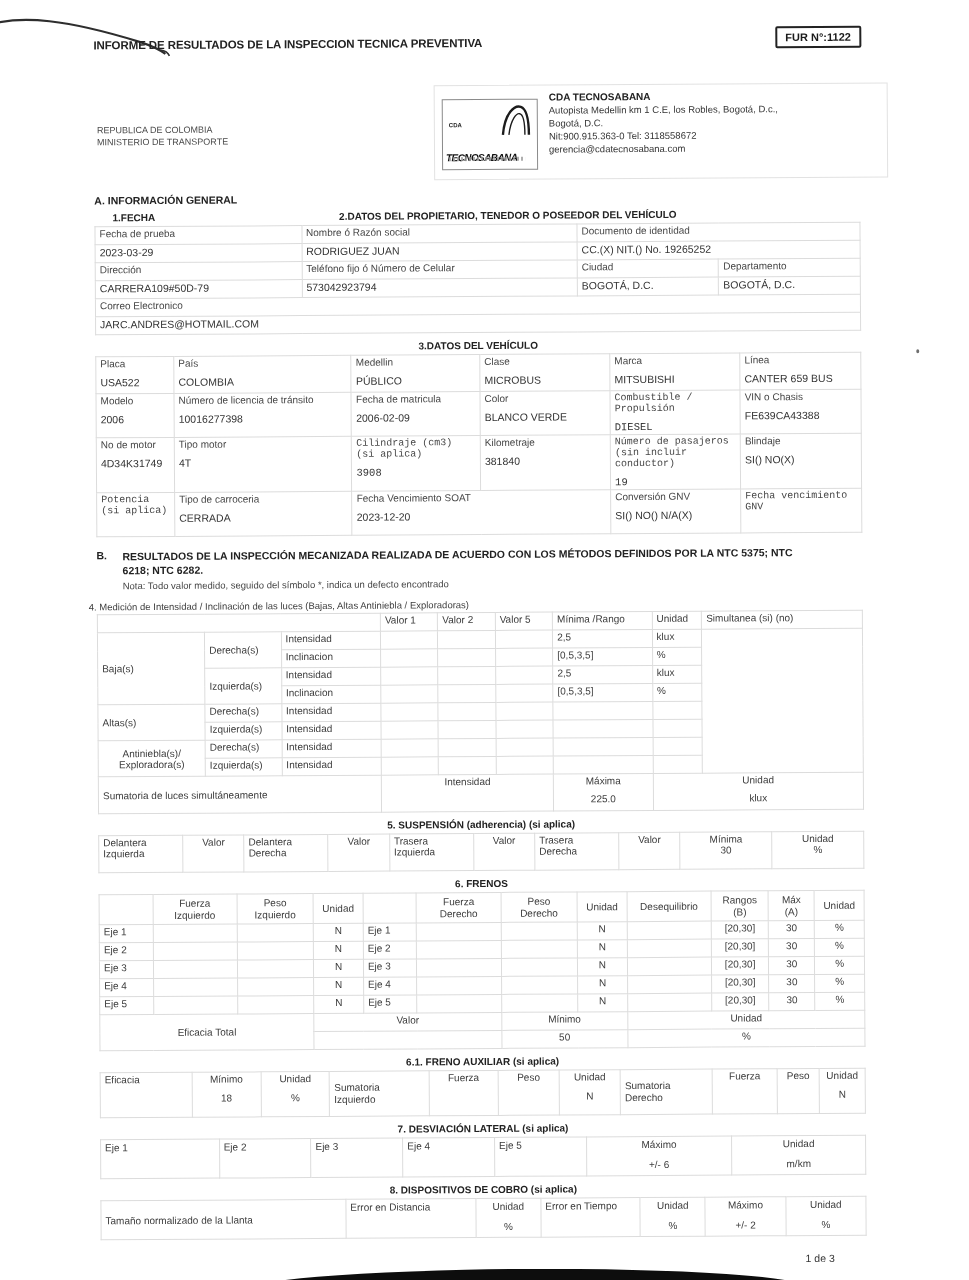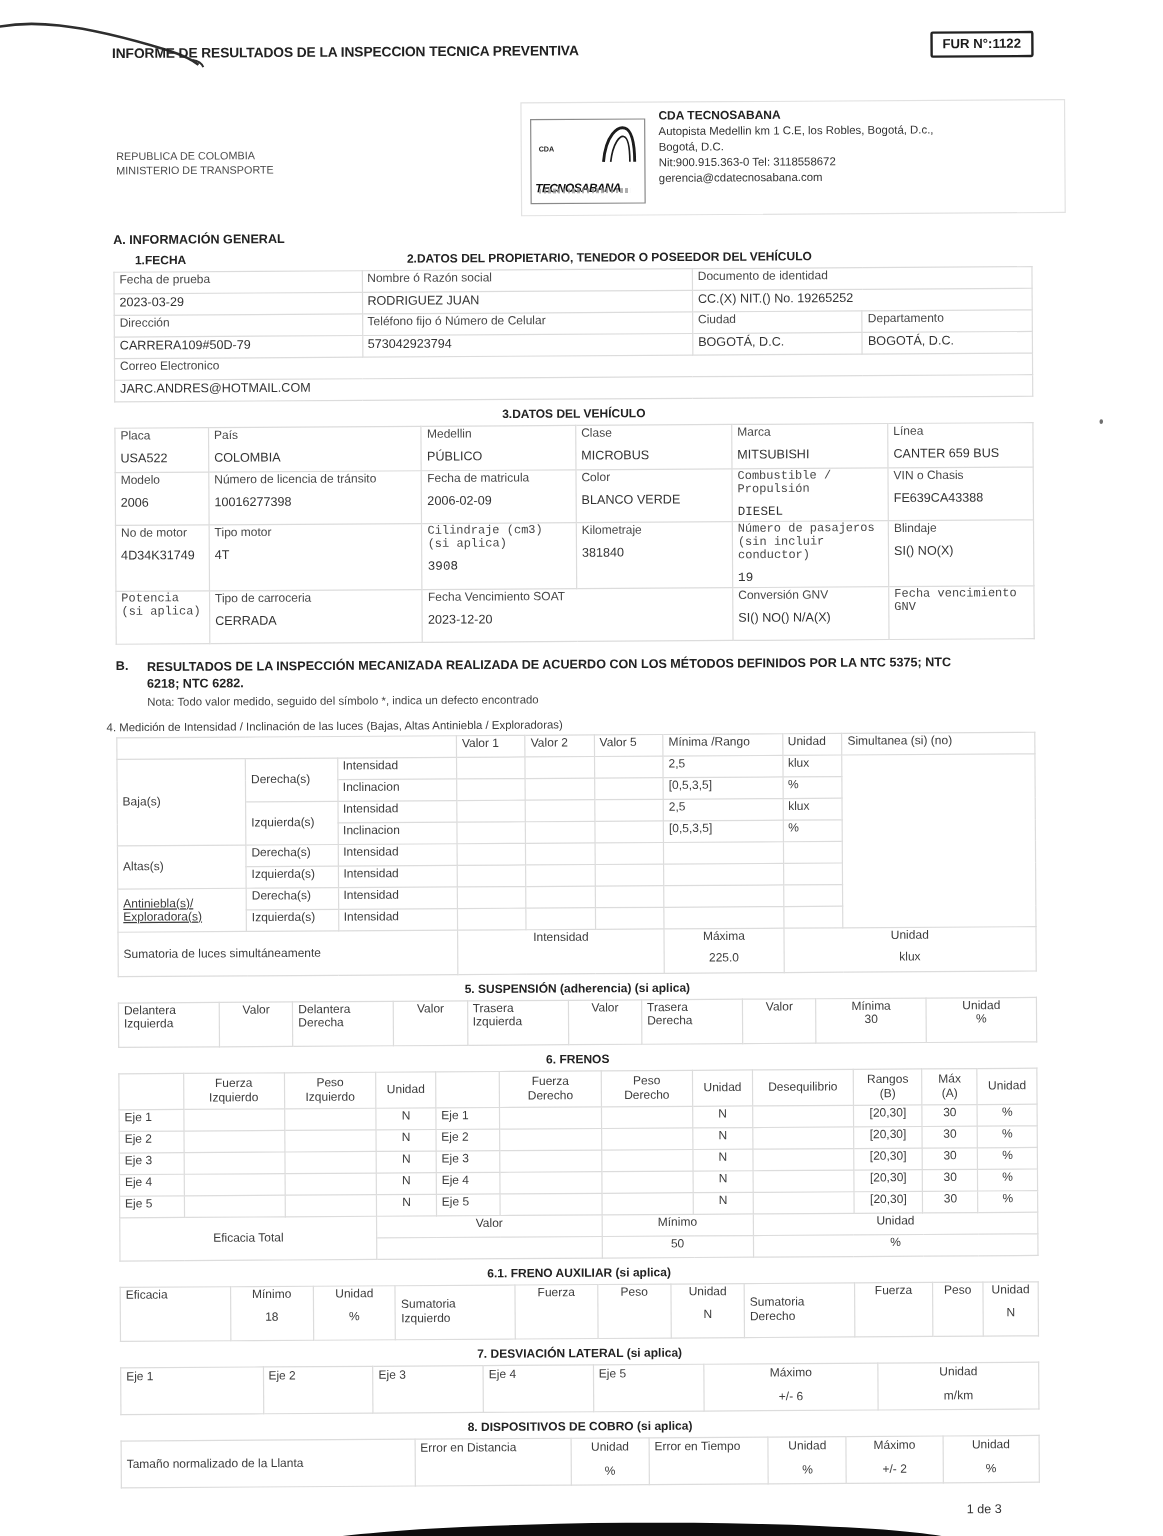--- a/index.html
+++ b/index.html
@@ -34,21 +34,21 @@
   .vt td{height:34px;}
   .vt td.wrap{white-space:normal;font-family:Liberation Mono, monospace;}
   .vt .val{margin-top:7px;min-height:12px;}
   .vt .lbl{white-space:normal;line-height:11px;}
   .bsec{display:flex;margin-top:12px;}
   .bsec .bl{font-size:10.5px;font-weight:bold;color:#222;width:26px;}
   .bsec .bt{font-size:10.5px;font-weight:bold;color:#222;line-height:14px;}
   .note{font-size:9.5px;color:#454545;margin:3px 0 0 26px;}
   .h4line{font-size:9.5px;color:#3d3d3d;margin:10px 0 2px -8px;}
   .lt td{height:15px;}
-  .lt td.c{white-space:normal;text-decoration:underline;}
+  .lt td.c{text-align:center;white-space:normal;}
   .sum-row td{height:34px;}
   .chead{text-align:center;}
   .sec-heading{text-align:center;font-size:10px;font-weight:bold;color:#222;margin:7px 0 3px 0;}
   .st td{height:34px;}
   .ft td{height:15px;text-align:center;}
   .ft td.l{text-align:left;}
   .ft .hd{height:27px;white-space:normal;line-height:12px;vertical-align:middle;}
   .aux td{height:42px;white-space:normal;line-height:12px;}
   .lat td{height:36px;white-space:normal;line-height:13px;}
   .cob td{height:36px;white-space:normal;line-height:13px;}

